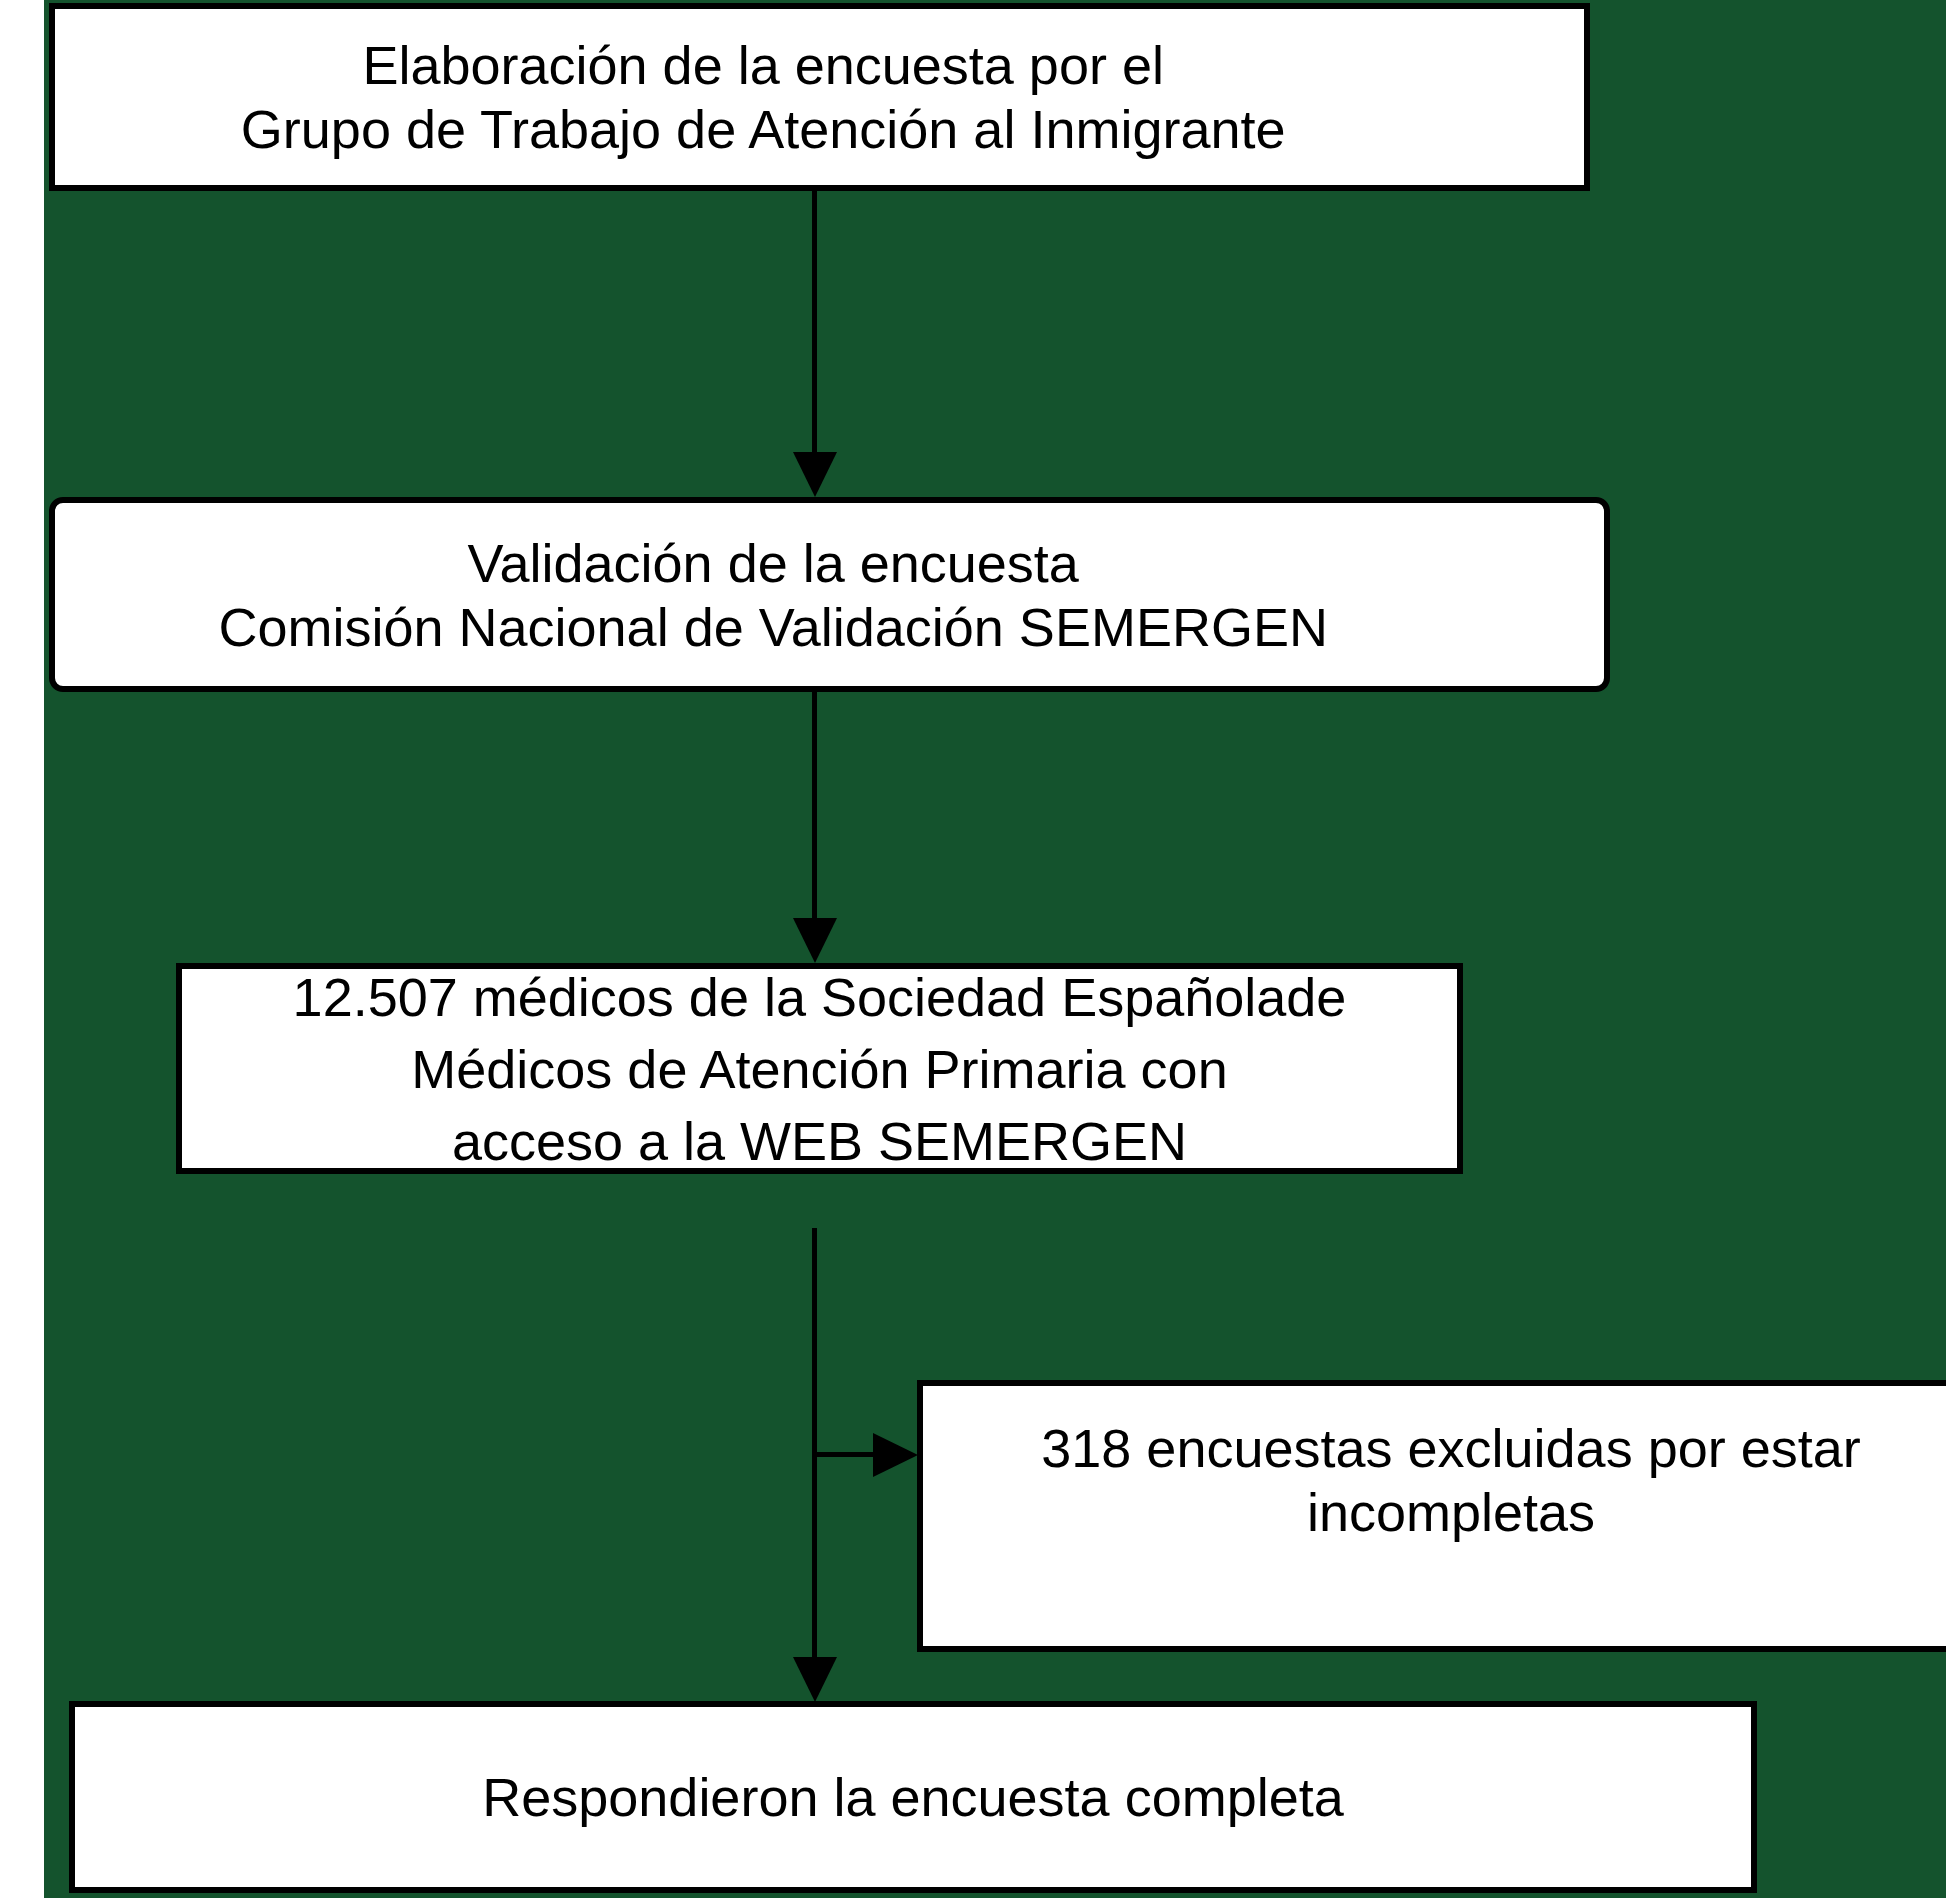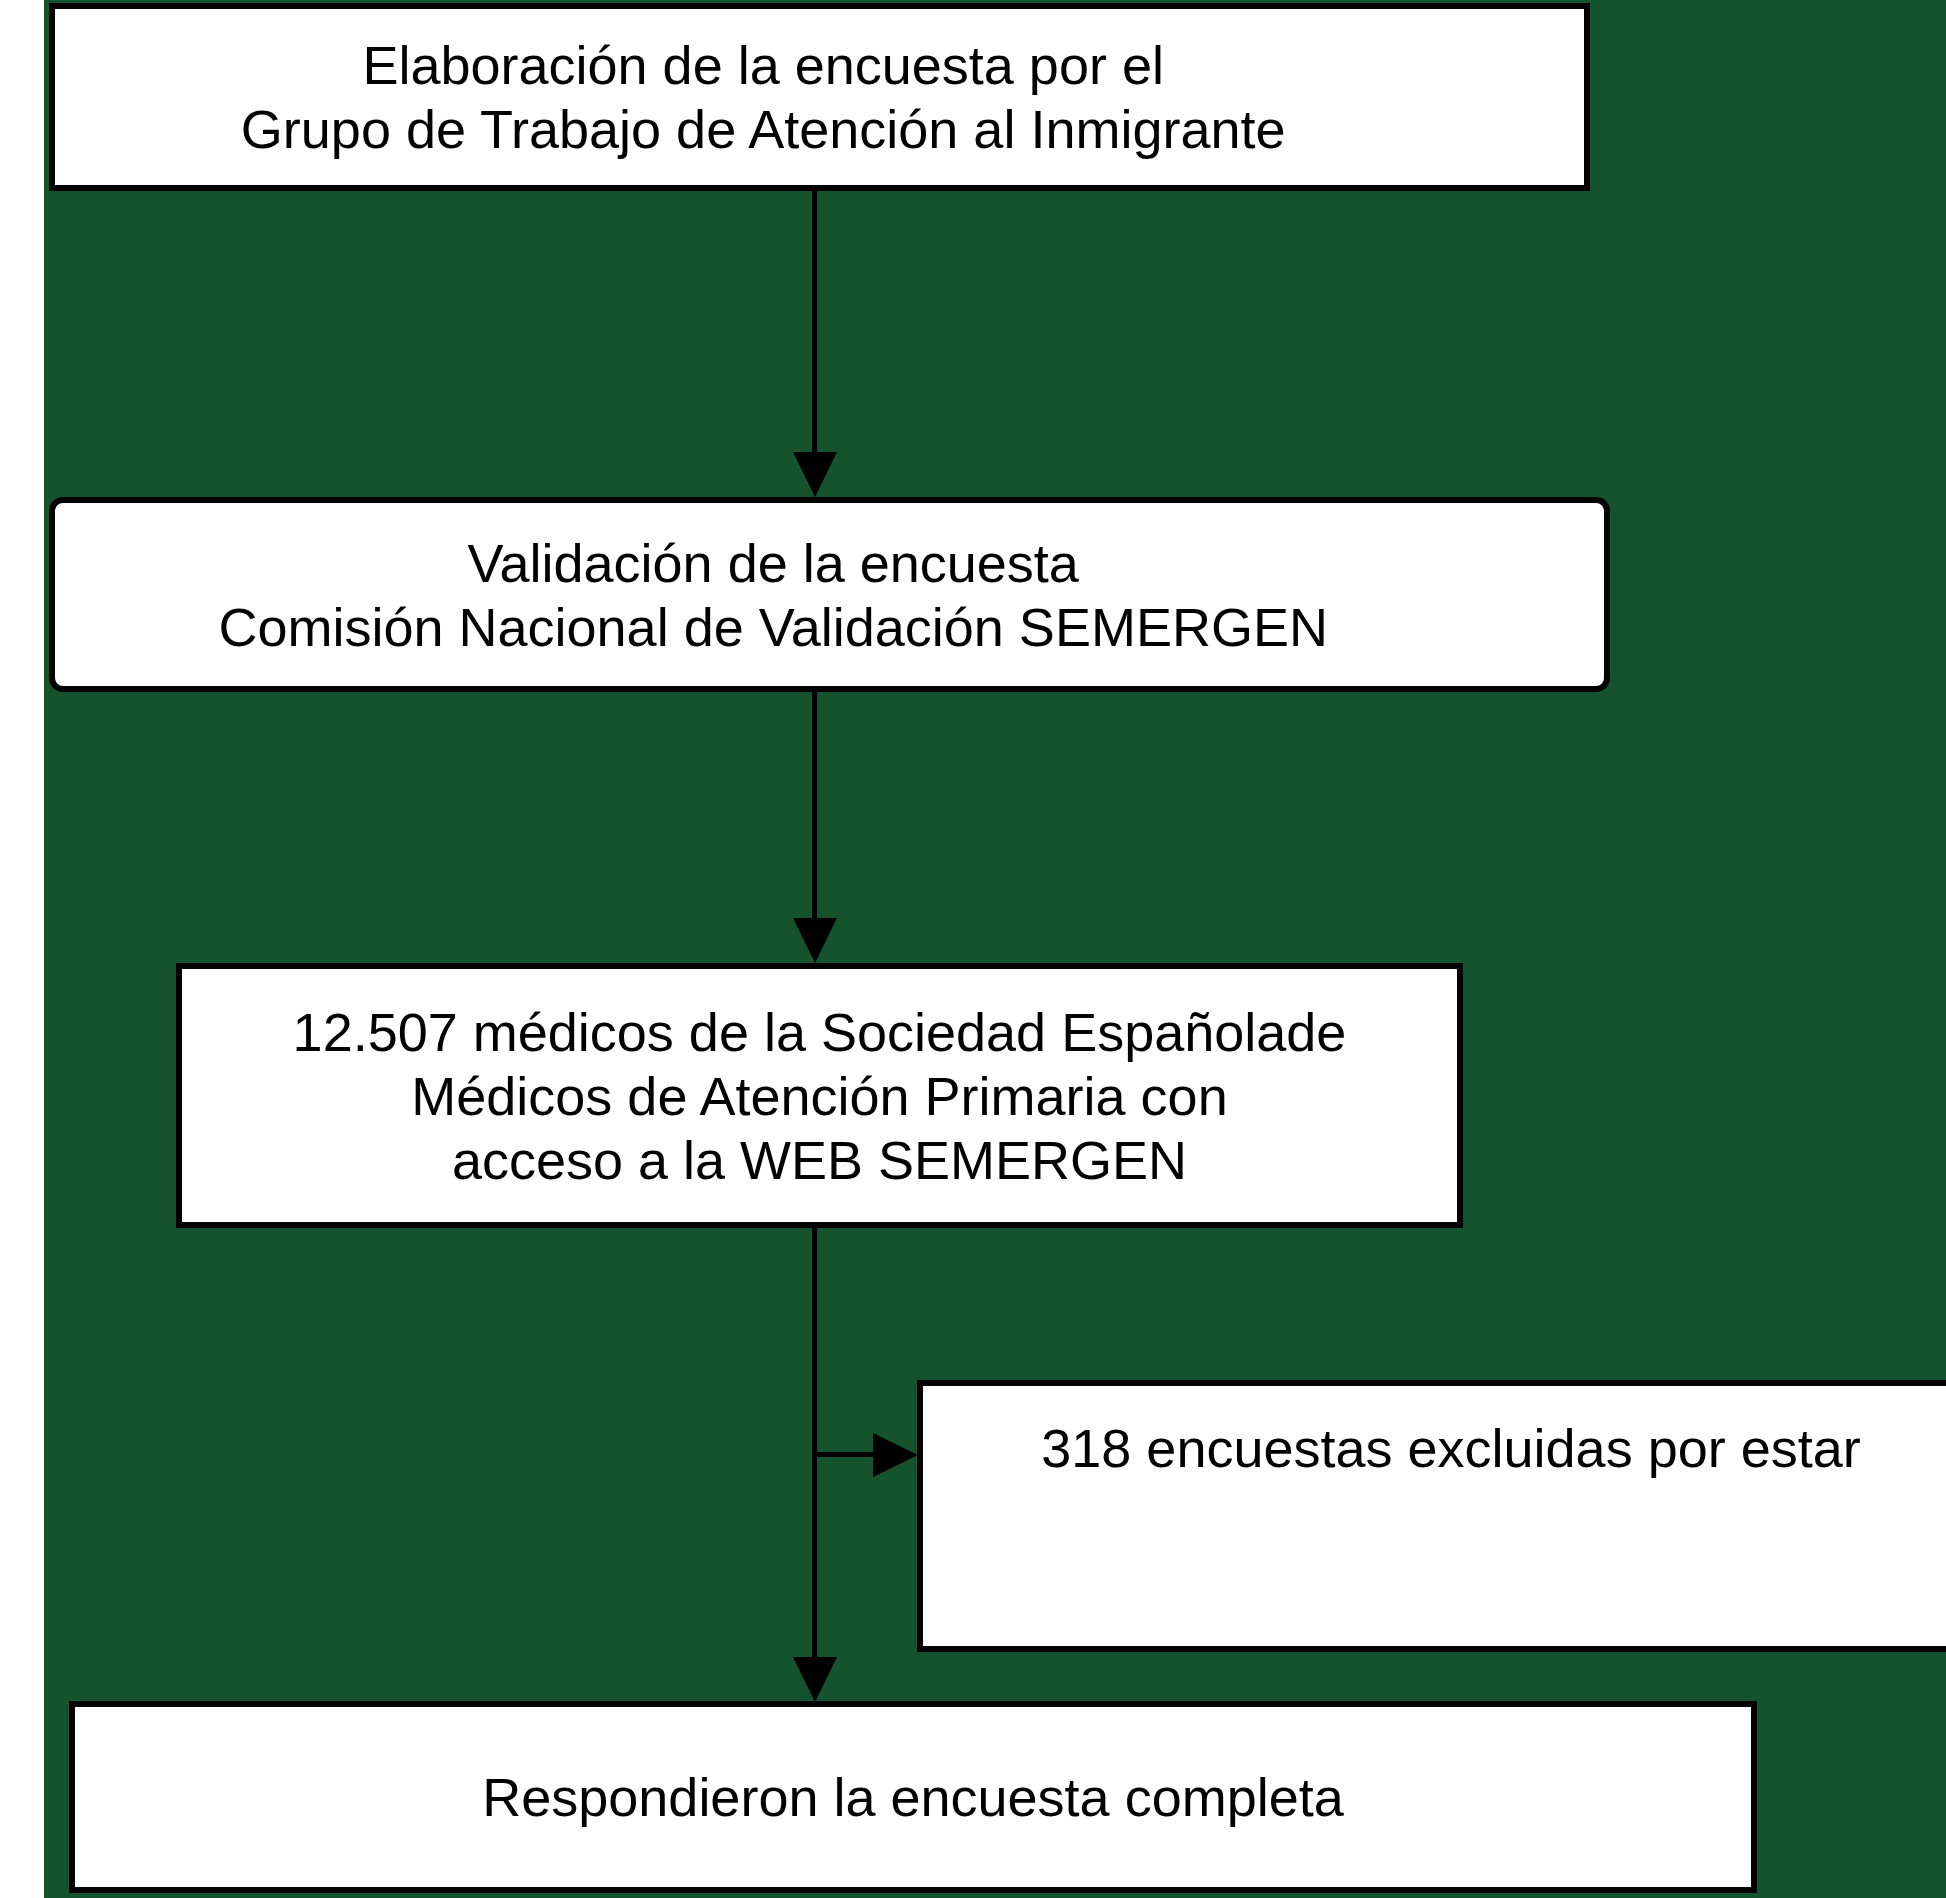--- a/index.html
+++ b/index.html
@@ -24,21 +24,21 @@
     display: flex;
     flex-direction: column;
     justify-content: center;
     align-items: center;
     text-align: center;
     font-size: 54px;
     line-height: 64px;
   }
   .b1 { left: 4.7px;   top: 2.8px;    width: 1541px; height: 188px; padding-right: 112px; }
   .b2 { left: 4.7px;   top: 497px;  width: 1561px; height: 195px; padding-right: 112px; border-radius: 14px; }
-  .b3 { left: 132px; top: 963px; width: 1287px; height: 265px; }
+  .b3 { left: 132px; top: 963px; width: 1287px; height: 211px; gap: 8px; }
   .b4 { left: 873px; top: 1380px; width: 1068px; height: 272px; justify-content: flex-start; padding-top: 30px; }
   .b5 { left: 25px;  top: 1701px; width: 1688px; height: 192px; }
 
   .vstem {
     position: absolute;
     left: 768px;
     width: 4.7px;
     background: #000000;
   }
   .stem1 { top: 191px;  height: 266px; }
@@ -105,20 +105,21 @@
   </div>
 
   <div class="vstem stem3"></div>
   <div class="head-down head3"></div>
 
   <div class="hstem"></div>
   <div class="head-right"></div>
 
   <div class="box b4">
     <div>318 encuestas excluidas por estar</div>
+    <div>incompletas</div>
   </div>
 
   <div class="box b5">
     <div>Respondieron la encuesta completa</div>
   </div>
 
 </div>
 
 
 </body></html>

